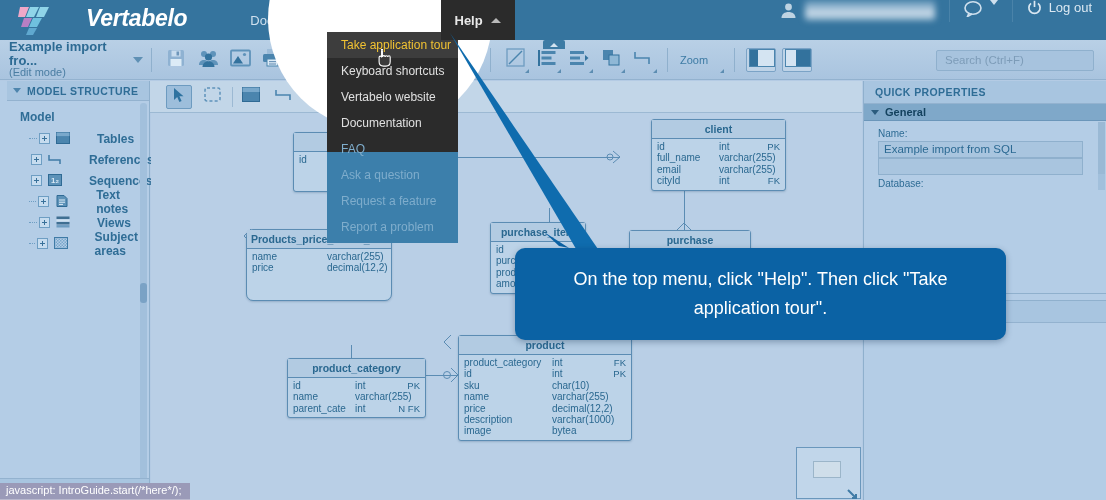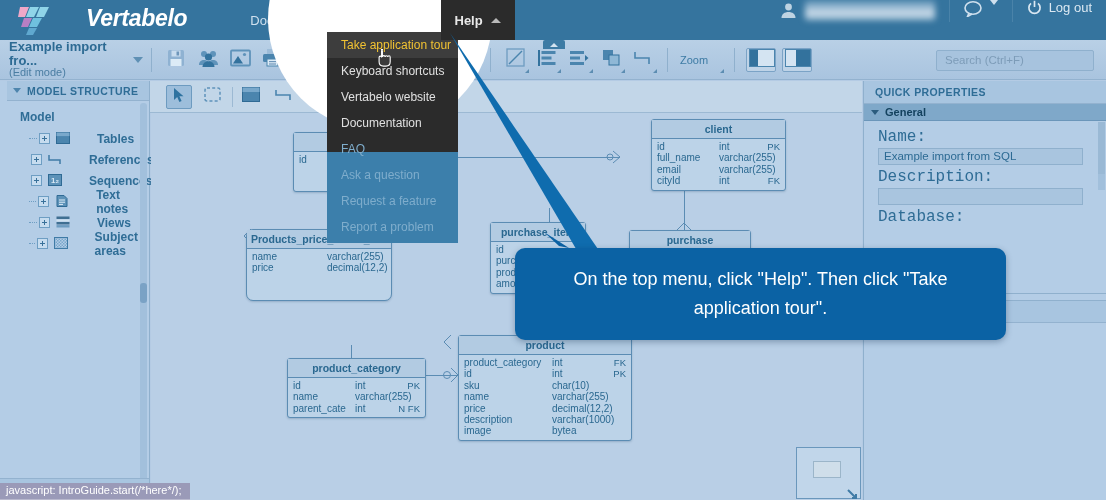--- a/index.html
+++ b/index.html
@@ -215,21 +215,21 @@
     height: 17px; background: #7fa8c9; border-bottom: 1px solid #6b96ba;
     display: flex; align-items: center; padding-left: 7px;
     color: #14425f; font-size: 11px; font-weight: bold;
   }
   .rp-caret {
     width: 0; height: 0; margin-right: 6px;
     border-left: 4px solid transparent; border-right: 4px solid transparent;
     border-top: 5px solid #2b5c7e;
   }
   .rp-body { padding: 4px 14px 0 14px; }
-  .rp-label { color: #2e6c95; font-size: 16px; margin: 3px 0 2px; font-family: Liberation Mono, monospace; }
+  .rp-label { color: #2e6c95; font-size: 10px; margin: 3px 0 2px; }
   .rp-input {
     width: 205px; height: 17px; background: #a9c5df;
     border: 1px solid #8fb0cd; border-radius: 0;
     color: #2c6a93; font-size: 11.5px; padding-left: 5px; line-height: 15px;
     cursor: text;
   }
   .rp-scroll {
     position: absolute; right: 1px; top: 41px; width: 7px; height: 68px;
     background: #a2c0dc;
   }
@@ -827,21 +827,20 @@
 
   <div class="rpanel">
     <div class="rp-header">QUICK PROPERTIES</div>
     <div class="rp-section">
       <i class="rp-caret"></i>
       <span>General</span>
     </div>
     <div class="rp-body">
       <div class="rp-label">Name:</div>
       <div class="rp-input">Example import from SQL</div>
-      <div class="rp-label">Description:</div>
       <div class="rp-input"></div>
       <div class="rp-label">Database:</div>
     </div>
     <div class="rp-scroll">
       <div class="rp-thumb"></div>
     </div>
     <div class="rp-splitter">
       <span class="rp-grip"></span>
     </div>
     <div class="rp-guide-head">QUICK GUIDE</div>

